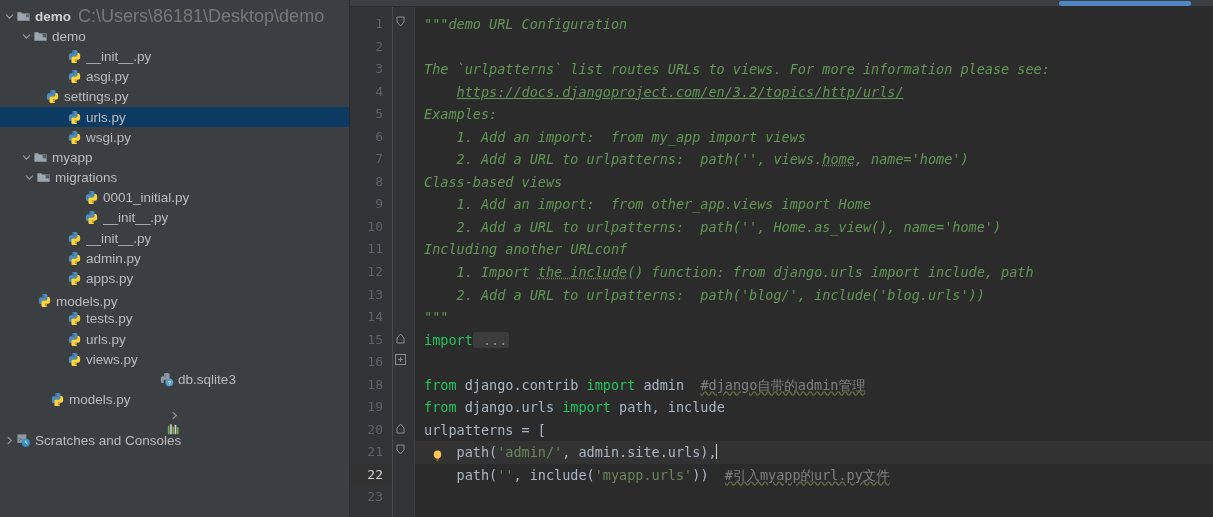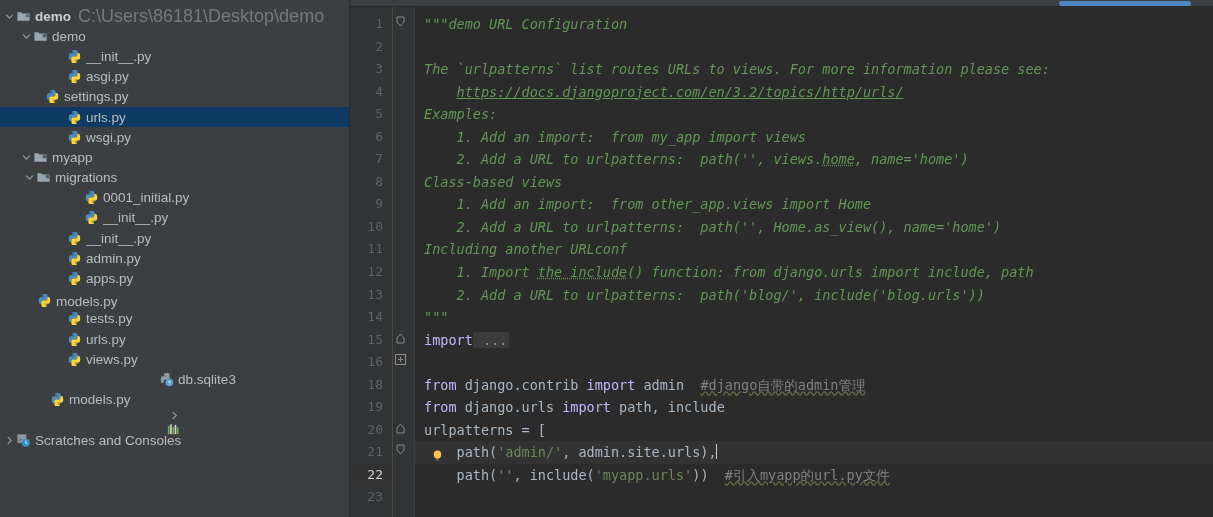--- a/index.html
+++ b/index.html
@@ -79,21 +79,21 @@
     flex: 1; position: relative; padding-top: 6px; overflow: hidden;
     border-left: 1px solid #3c3f41;
   }
   .cline {
     height: 22.55px; line-height: 22.55px; white-space: pre;
     padding-left: 9px; position: relative;
   }
   .cline.current { background: #323232; }
   .doc { color: #629755; font-style: italic; }
   .doclink { color: #629755; font-style: italic; text-decoration: underline; }
-  .kw { color: #c4b5fd; }
+  .kw { color: #22c55e; }
   .plain { color: #a9b7c6; text-align: right; }
   .str { color: #6a8759; }
   .cmt { color: #808080; text-decoration: underline; text-decoration-style: wavy; text-decoration-color:#6b6b45;}
   .fold-placeholder { background: #3b3b3b; color: #8c8c8c; border-radius: 2px; padding: 0 2px; }
   .squig { text-decoration: underline; text-decoration-style: dotted; text-decoration-color: #6a8759; }
   .caret {
     display:inline-block; width:1px; height:15px; background:#d0d0d0;
     vertical-align:-2px; margin-left:-1px;
   }
   .bulb { position: absolute; left: 16px; top: 5px; }

